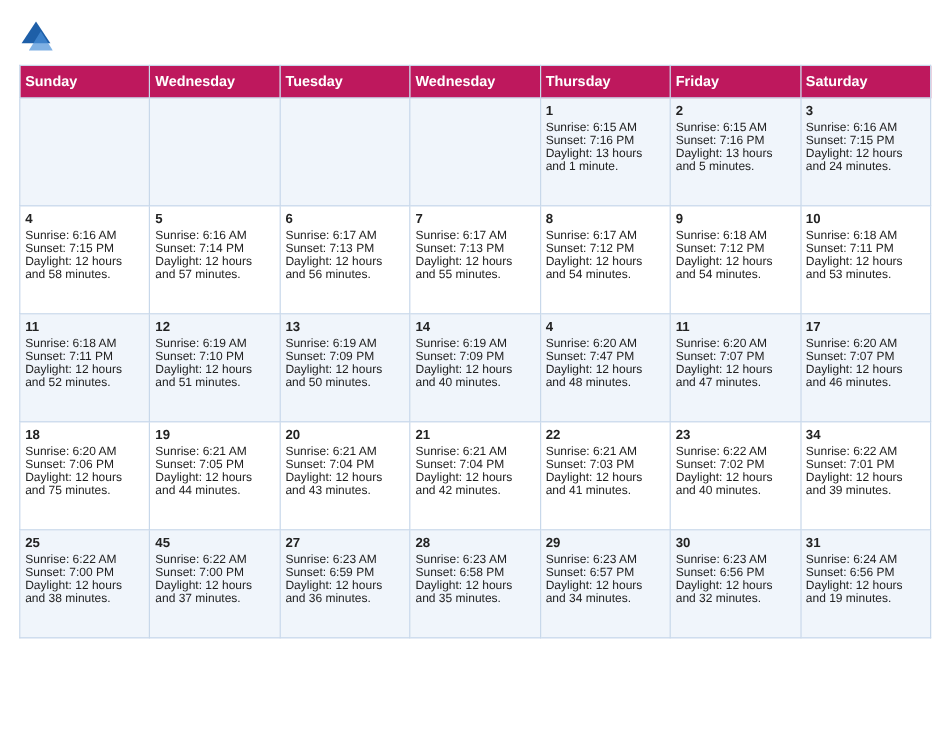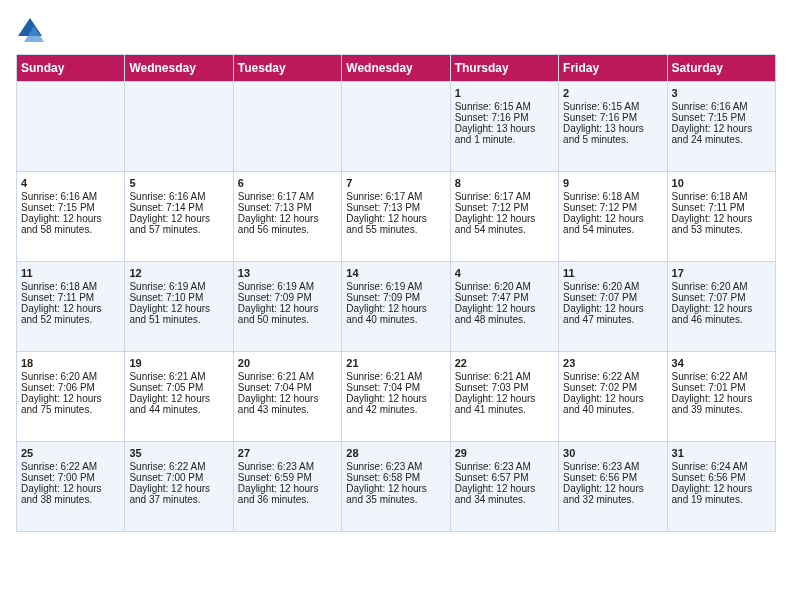--- a/index.html
+++ b/index.html
@@ -314,21 +314,21 @@
       </tr>
       <tr>
         <td>
           <span class="day-num">25</span>
           <div>Sunrise: 6:22 AM</div>
           <div>Sunset: 7:00 PM</div>
           <div>Daylight: 12 hours</div>
           <div>and 38 minutes.</div>
         </td>
         <td>
-          <span class="day-num">35</span>
+          <span class="day-num">45</span>
           <div>Sunrise: 6:22 AM</div>
           <div>Sunset: 7:00 PM</div>
           <div>Daylight: 12 hours</div>
           <div>and 37 minutes.</div>
         </td>
         <td>
           <span class="day-num">27</span>
           <div>Sunrise: 6:23 AM</div>
           <div>Sunset: 6:59 PM</div>
           <div>Daylight: 12 hours</div>

